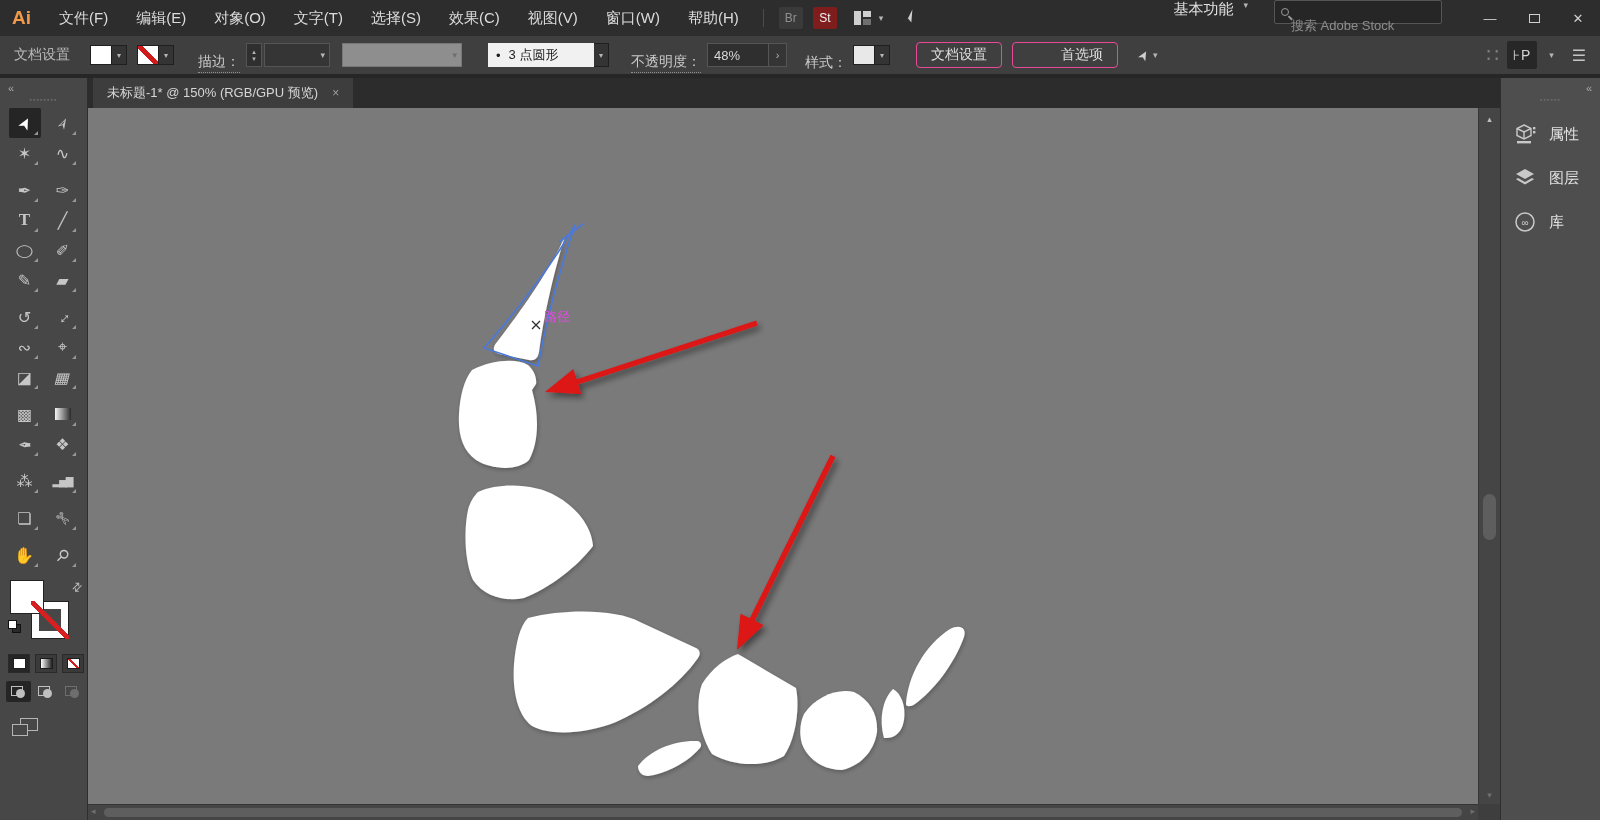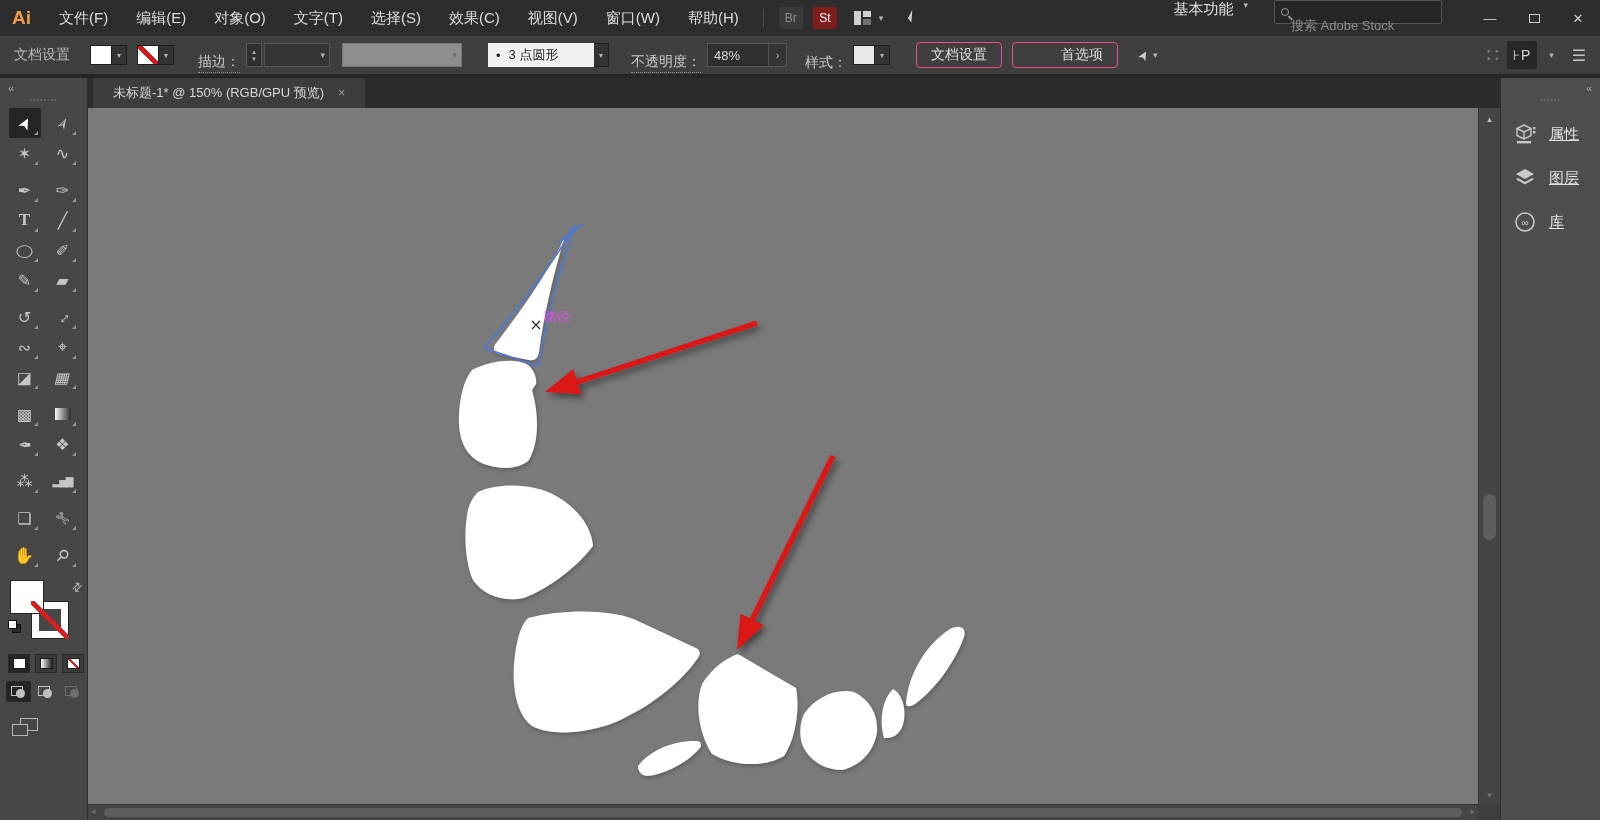--- a/index.html
+++ b/index.html
@@ -127,21 +127,21 @@
   .dm-sq { position:absolute; left:5px; top:5px; width:12px; height:10px; border:1.5px solid #c0c0c0; }
   .dm-ci { position:absolute; left:10px; top:8px; width:9px; height:9px; border-radius:50%; background:#c0c0c0; }
   .dmode.dim .dm-sq { border-color:#6e6e6e; }
   .dmode.dim .dm-ci { background:#6e6e6e; }
   .screen-mode { position:relative; width:30px; height:24px; margin:14px 0 0 12px; }
   .sm-r1 { position:absolute; left:0; top:8px; width:16px; height:12px; border:1.5px solid #b5b5b5; background:#474747; }
   .sm-r2 { position:absolute; left:8px; top:2px; width:18px; height:13px; border:1.5px solid #b5b5b5; }
 
   
   .tabbar { grid-column:2/4; grid-row:1; background:#2c2c2c; display:flex; align-items:stretch; }
-  .tab { background:#3d3d3d; display:flex; align-items:center; padding:0 20px; margin-left:5px;
+  .tab { background:#3d3d3d; display:flex; align-items:center; padding:0 14px; margin-left:5px;
     color:#d6d6d6; font-size:13px; gap:14px; }
   .tab-close { color:#9f9f9f; font-size:12px; }
 
   
   .canvas { grid-column:2; grid-row:2; background:#7a7a7a; position:relative; overflow:hidden; }
   .canvas svg { display:block; }
 
   
   .vscroll { grid-column:3; grid-row:2; background:#454545; border-left:1px solid #363636;
     position:relative; }
@@ -155,21 +155,21 @@
   .corner { grid-column:3; grid-row:3; background:#3e3e3e; }
 
   
   .rpanel { grid-column:4; grid-row:1/4; background:#4e4e4e; border-left:1px solid #2e2e2e;
     position:relative; padding-top:4px; }
   .rp-collapse { position:absolute; top:4px; right:8px; color:#a8a8a8; font-size:11px; }
   .rp-handle { text-align:center; color:#6a6a6a; font-size:7px; letter-spacing:1px; margin-top:14px; }
   .rp-items { margin-top:12px; }
   .rp-item { display:flex; align-items:center; gap:12px; padding:7px 0 7px 12px; margin-bottom:6px; }
   .rp-icon svg { display:block; }
-  .rp-label { color:#e2e2e2; font-size:15px;text-decoration:underline; }
+  .rp-label { color:#e2e2e2; font-size:15px; }
 </style>
 </head>
 <body>
 
 <div class="app">
 
   <div class="menubar">
     <span class="ai-logo">Ai</span>
     <div class="menu-list">
         <div class="menu-item">文件(F)</div>

